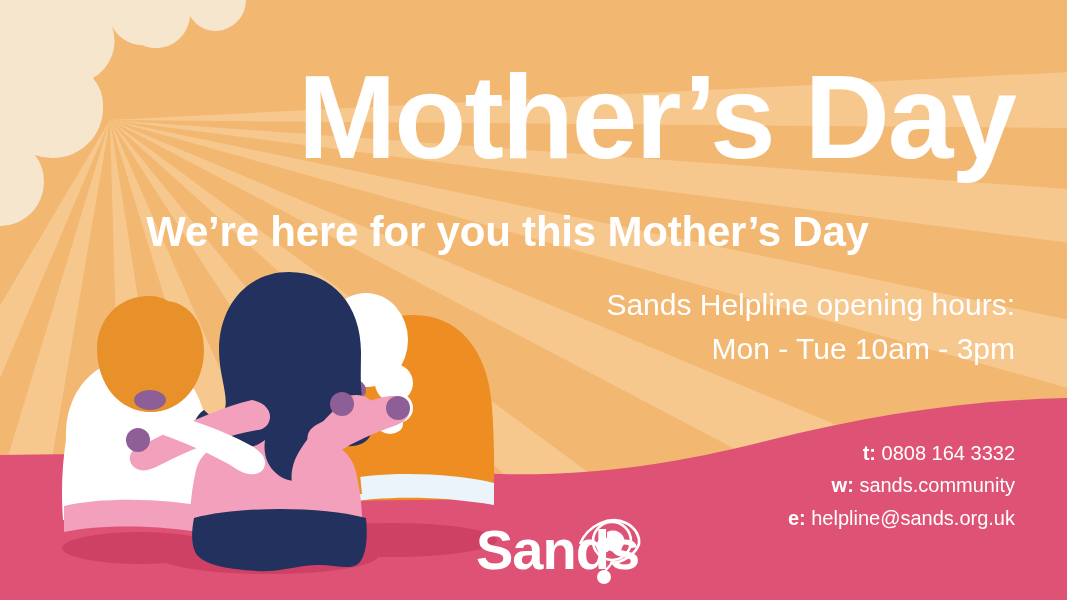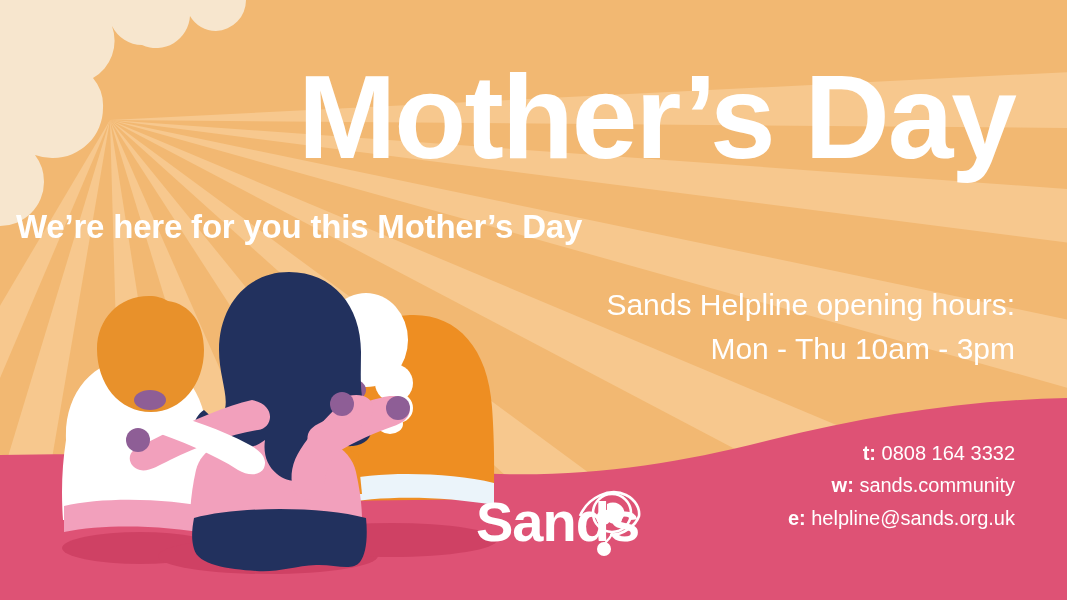--- a/index.html
+++ b/index.html
@@ -28,25 +28,25 @@
     color:#FFFFFF;
     font-size:118px;
     line-height:1.0;
     font-weight:bold;
     letter-spacing:-2px;
     white-space:nowrap;
     margin-left:24px;
   }
   .subtitle{
     position:absolute;
-    left:16px; right:52px;
+    left:0; right:52px;
     top:207px;
-    text-align:left;
+    text-align:center;
     color:#FFFFFF;
-    font-size:33px;
+    font-size:42px;
     font-weight:bold;
     line-height:1.2;
     letter-spacing:-0.2px;
     white-space:nowrap;
   }
   .hours{
     position:absolute;
     left:0; right:52px;
     top:283px;
     text-align:right;
@@ -68,21 +68,21 @@
     font-weight:300;
     line-height:1.62;
     white-space:nowrap;
   }
   .contact b{ font-weight:bold; }
 
   
   .logo{
     position:absolute;
     left:476px;
-    top:483px;
+    top:511px;
     width:170px;
     height:72px;
   }
   .logo svg{ display:block; width:100%; height:100%; overflow:visible; }
 </style>
 </head>
 <body>
 
 <div id="poster">
 
@@ -285,21 +285,21 @@
       </g>
     </svg>
   </div>
 
   <div class="title">Mother’s Day</div>
 
   <div class="subtitle">We’re here for you this Mother’s Day</div>
 
   <div class="hours">
     <div>Sands Helpline opening hours:</div>
-    <div>Mon - Thu 10am - 3pm</div>
+    <div>Mon - Tue 10am - 3pm</div>
   </div>
 
   <div class="contact">
     <div>
       <b>t:</b>
       <span>0808 164 3332</span>
     </div>
     <div>
       <b>w:</b>
       <span>sands.community</span>

